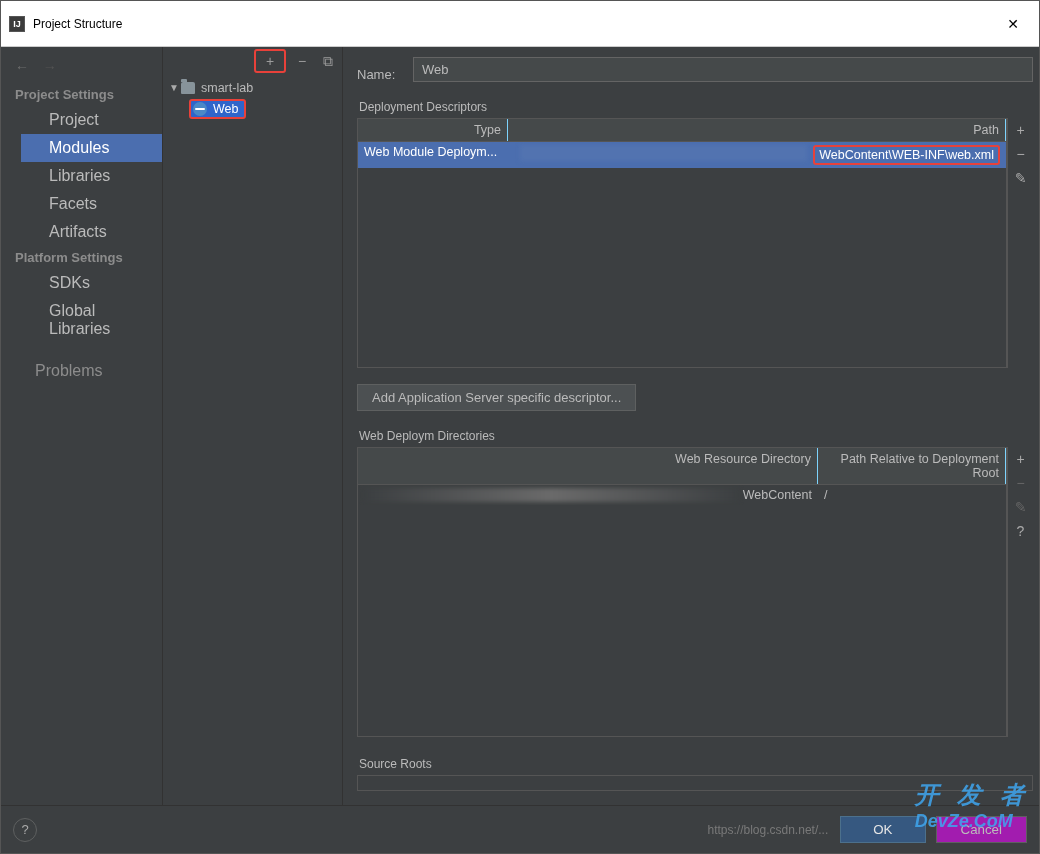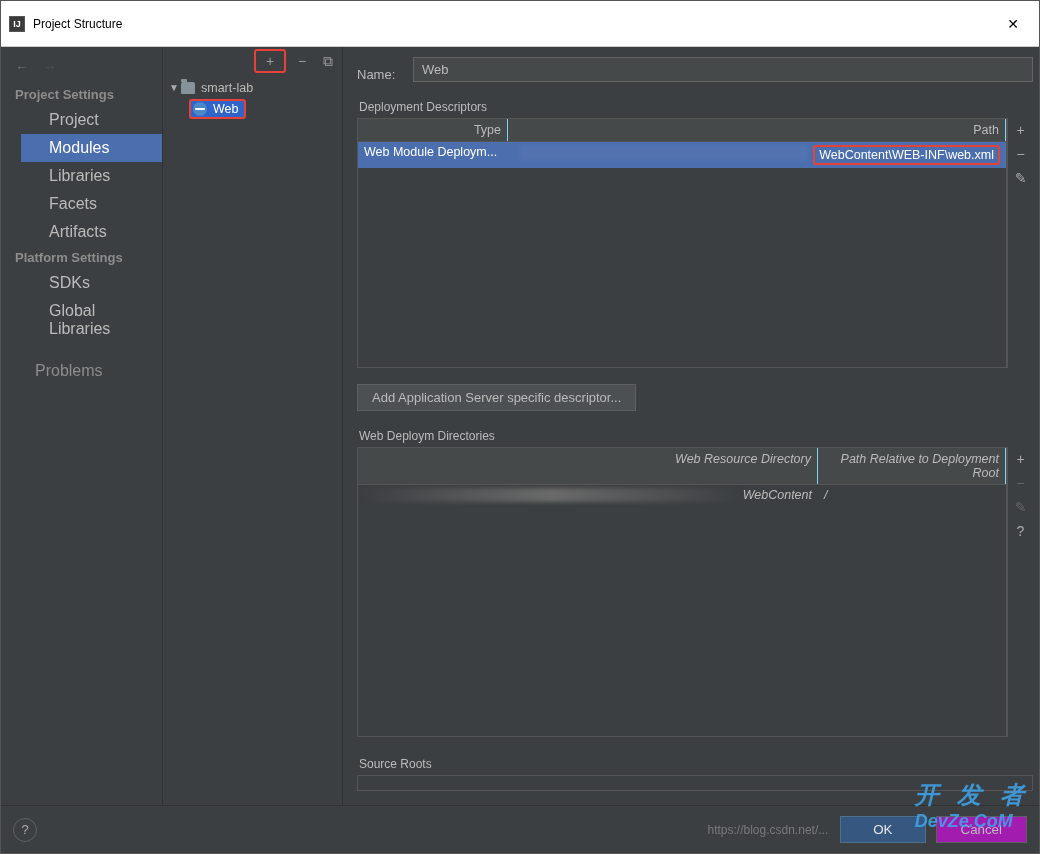--- a/index.html
+++ b/index.html
@@ -66,21 +66,21 @@
   .table-row.selected { background:#4b6eaf; color:#fff; }
   .table-row .cell { padding:3px 6px; overflow:hidden; white-space:nowrap; text-overflow:ellipsis; }
   .dd-table .col-type{ width:150px;} .dd-table .col-path{flex:1;}
   .dd-row .cell-type{ width:150px;} .dd-row .cell-path{flex:1; display:flex;}
   .path-redbox { display:inline-block; padding:1px 4px; margin-left:auto; }
   .side-tools { width:26px; background:#3c3f41; border-left:1px solid #555; display:flex; flex-direction:column; align-items:center; padding-top:4px; gap:8px;}
   .side-tools .tool { width:16px; height:16px; color:#aaa; cursor:pointer; display:flex; align-items:center; justify-content:center; font-size:14px;}
   .dd-panel .table-area{ height: 250px; }
   .add-descriptor { margin: 6px 0 14px 0; }
   .btn-gray { background:#4c5052; border:1px solid #5e6060; color:#bbb; padding:5px 14px; cursor:pointer; font-size:13px;}
-  .wrd-panel .table-area{ height: 290px; font-style: italic; }
+  .wrd-panel .table-area{ height: 290px; }
   .wrd-table .col-dir{ width:460px;} .wrd-table .col-rel{flex:1;}
   .wrd-row .cell-dir{ width:460px;} .wrd-row .cell-rel{flex:1;}
   .source-title { margin-top: 6px;}
   .source-block .table-area{ height:16px; min-height:16px;}
   .footer { height: 48px; background:#3c3f41; border-top:1px solid #323232; display:flex; align-items:center; padding: 0 12px; }
   .footer .help-icon { width:24px; height:24px; border:1px solid #5e6060; border-radius:50%; color:#aaa; display:flex; align-items:center; justify-content:center; cursor:pointer; }
   .footer .spacer{ flex:1; }
   .footer .watermark { color:#797979; font-size:12px; margin-right:12px;}
   .footer .ok-btn { background:#365880; border:1px solid #4c708c; color:#e6e6e6; padding:5px 32px; cursor:pointer; margin-right:10px;}
   .footer .cancel-btn { background:#a21caf; border:1px solid #5e6060; color:#bbb; padding:5px 24px; cursor:pointer;}

